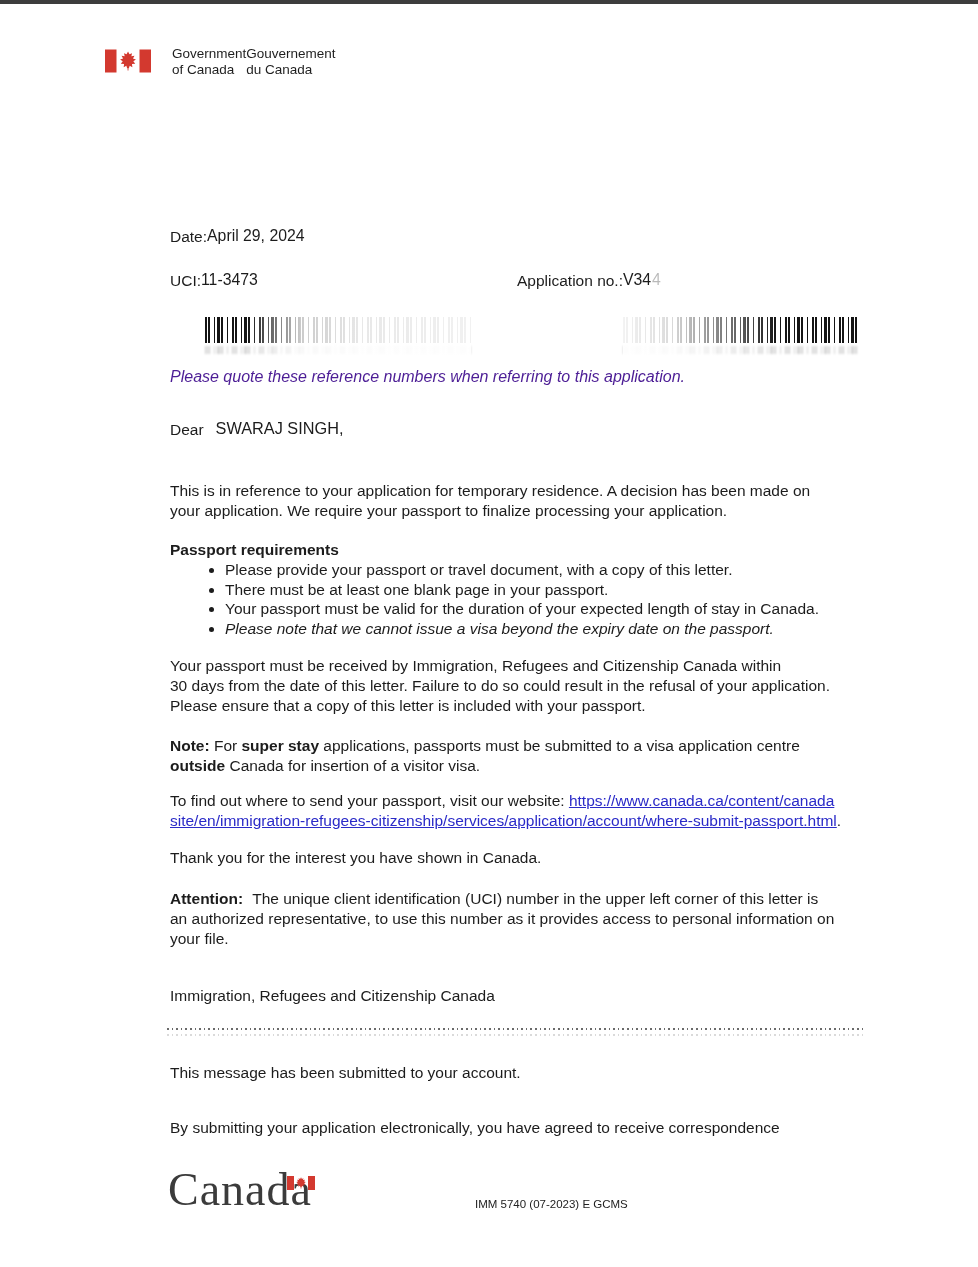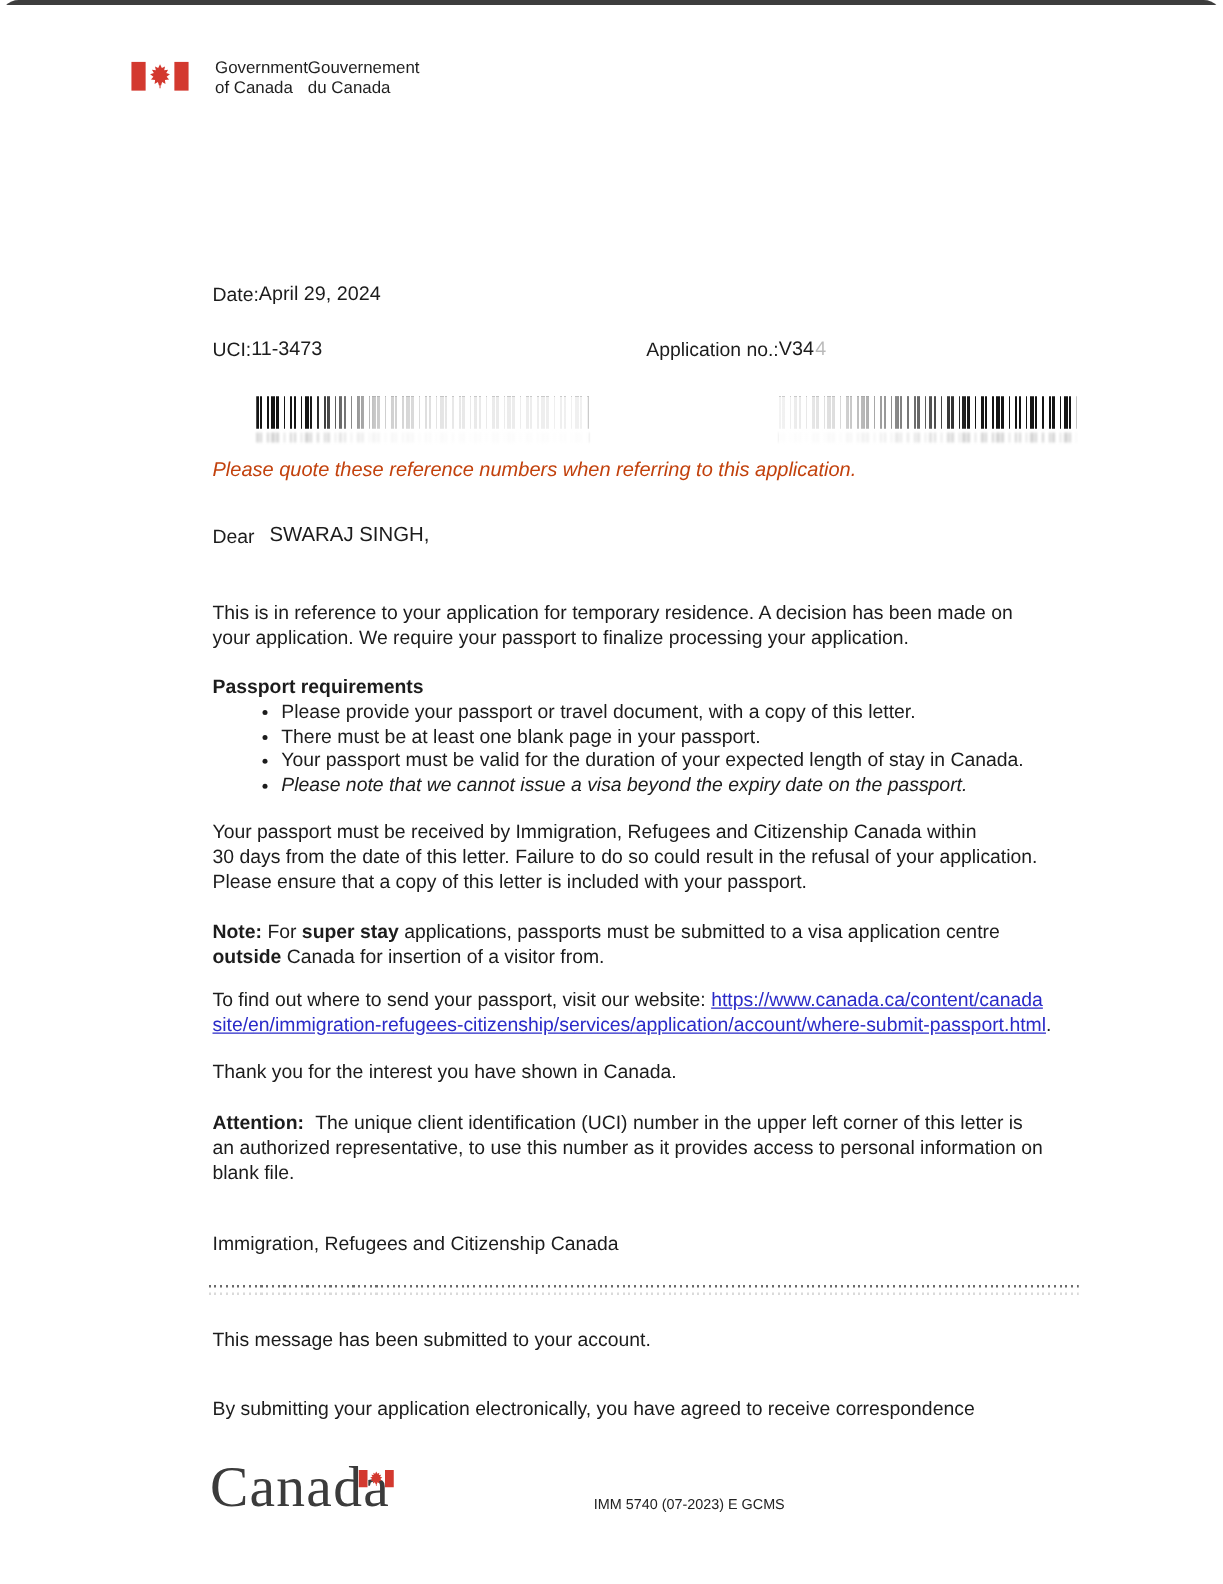--- a/index.html
+++ b/index.html
@@ -1,19 +1,19 @@
 <!DOCTYPE html>
 <html><head>
 <meta charset="utf-8">
 <style>
   html,body { margin:0; padding:0; background:#ffffff; }
   .page {
     position:relative; width:978px; height:1267px; background:#ffffff;
     font-family:"Liberation Sans", sans-serif; color:#1c1c1c;
-    font-size:15.5px; overflow:hidden;border-radius:15px;
+    font-size:15.5px; overflow:hidden;
   }
   .abs { position:absolute; }
   .ln { line-height:20px; white-space:nowrap; }
   .b { font-weight:bold; }
   .i { font-style:italic; }
   .gap { margin-right:5px; }
 
   
   .topbar { position:absolute; top:0; left:0; width:978px; height:4px; background:#3d3d3d; }
 
@@ -46,21 +46,21 @@
   .bc-left { left:35px; width:266px; }
   .bc-left .fade { background:linear-gradient(90deg,
       rgba(255,255,255,0) 0%, rgba(255,255,255,0) 16%,
       rgba(255,255,255,0.78) 36%, rgba(255,255,255,0.9) 58%,
       rgba(255,255,255,0.94) 100%); }
   .bc-right { left:453px; width:238px; }
   .bc-right .fade { background:linear-gradient(90deg,
       rgba(255,255,255,0.95) 0%, rgba(255,255,255,0.85) 20%,
       rgba(255,255,255,0.45) 42%, rgba(255,255,255,0) 65%); }
 
-  .notice { left:170px; top:367px; color:#c2410c; font-style:italic; font-size:16px; }
+  .notice { left:170px; top:367px; color:#4c1d95; font-style:italic; font-size:16px; }
 
   .salutation { left:170px; top:419px; }
   .recipient { font-size:16.3px; margin-left:12px; position:relative; top:-1px; }
 
   .para { left:170px; width:705px; }
 
   ul.reqs { margin:0; padding:0 0 0 55px; list-style:disc; }
   ul.reqs li { line-height:19.6px; white-space:nowrap; }
 
   .link { color:#2a2ac8; text-decoration:underline; cursor:pointer; }
@@ -155,41 +155,41 @@
     <div class="ln">Your passport must be received by Immigration, Refugees and Citizenship Canada within</div>
     <div class="ln">30 days from the date of this letter. Failure to do so could result in the refusal of your application.</div>
     <div class="ln">Please ensure that a copy of this letter is included with your passport.</div>
   </div>
 
   <div class="abs para" style="top:736px">
     <div class="ln">
       <span class="b">Note:</span><span> For </span><span class="b">super stay</span><span> applications, passports must be submitted to a visa application centre</span>
     </div>
     <div class="ln">
-      <span class="b">outside</span><span> Canada for insertion of a visitor from.</span>
+      <span class="b">outside</span><span> Canada for insertion of a visitor visa.</span>
     </div>
   </div>
 
   <div class="abs para" style="top:791px">
     <div class="ln">
       <span>To find out where to send your passport, visit our website: </span><a class="link">https://www.canada.ca/content/canada</a>
     </div>
     <div class="ln">
       <a class="link">site/en/immigration-refugees-citizenship/services/application/account/where-submit-passport.html</a><span>.</span>
     </div>
   </div>
 
   <div class="abs para ln" style="top:848px">Thank you for the interest you have shown in Canada.</div>
 
   <div class="abs para" style="top:889px">
     <div class="ln">
       <span class="b gap">Attention:</span><span> The unique client identification (UCI) number in the upper left corner of this letter is</span>
     </div>
     <div class="ln">an authorized representative, to use this number as it provides access to personal information on</div>
-    <div class="ln">blank file.</div>
+    <div class="ln">your file.</div>
   </div>
 
   <div class="abs para ln" style="top:986px">Immigration, Refugees and Citizenship Canada</div>
 
   <div class="abs divider"></div>
   <div class="abs divider-ghost"></div>
 
   <div class="abs para ln" style="top:1063px">This message has been submitted to your account.</div>
   <div class="abs para ln" style="top:1118px">By submitting your application electronically, you have agreed to receive correspondence</div>
 

